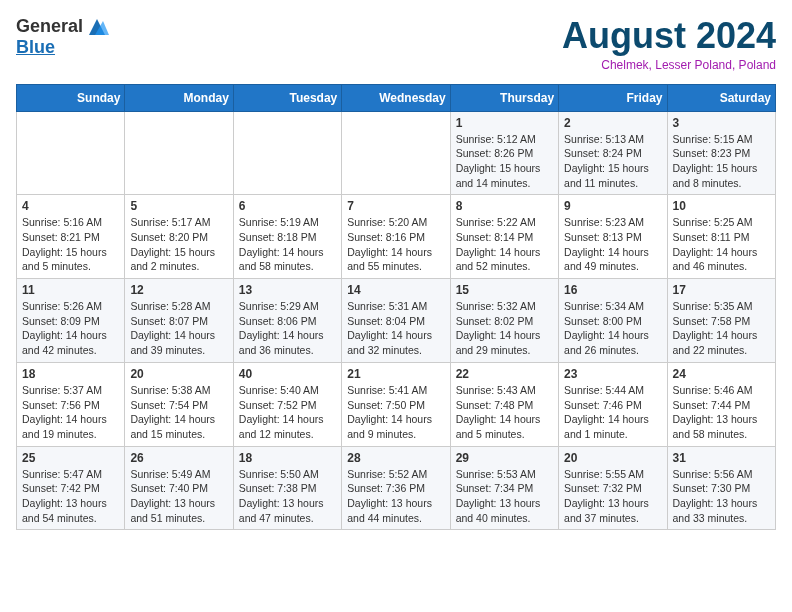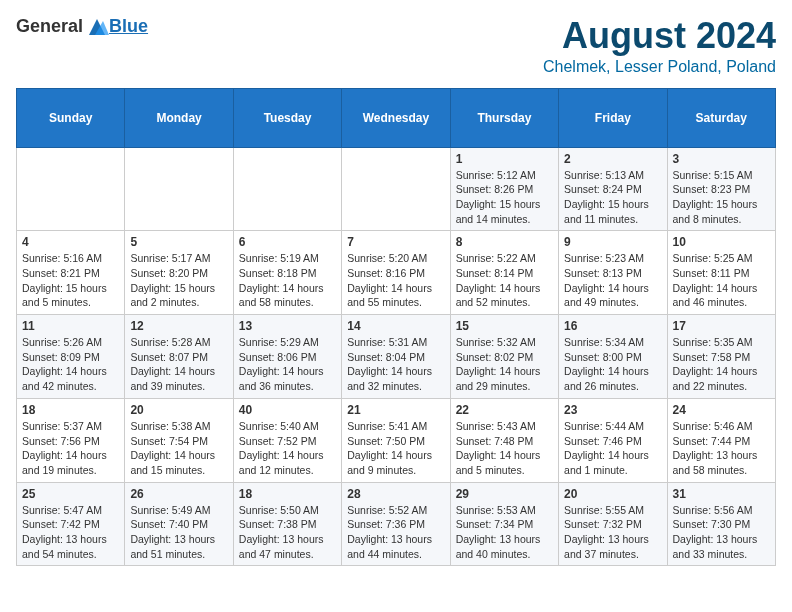--- a/index.html
+++ b/index.html
@@ -11,21 +11,21 @@
       padding: 16px;
     }
     .header-section {
       display: flex;
       justify-content: space-between;
       align-items: flex-start;
       margin-bottom: 12px;
     }
     .logo {
       display: flex;
-      flex-direction: row;
+      flex-direction: column;
       align-items: flex-start;
     }
     .logo-text {
       display: flex;
       align-items: center;
     }
     .logo-general {
       font-size: 18px;
       font-weight: bold;
       color: #333;
@@ -44,34 +44,34 @@
     .title-section {
       text-align: right;
     }
     .month-title {
       font-size: 36px;
       font-weight: bold;
       color: #0c4a6e;
       line-height: 1.1;
     }
     .subtitle {
-      font-size: 16px;
-      color: #0369a1;
+      font-size: 12px;
+      color: #a21caf;
       margin-top: 2px;
     }
     table {
       width: 100%;
       border-collapse: collapse;
       font-size: 11px;
     }
     thead tr th {
       background: #2176c7;
       color: #fff;
-      padding: 22px 4px;
-      text-align: center;
+      padding: 6px 4px;
+      text-align: right;
       font-size: 12px;
       font-weight: bold;
       border: 1px solid #1a5fa0;
     }
     tbody tr td {
       border: 1px solid #ccc;
       vertical-align: top;
       padding: 4px 5px;
       width: 108px;
       min-height: 70px;

